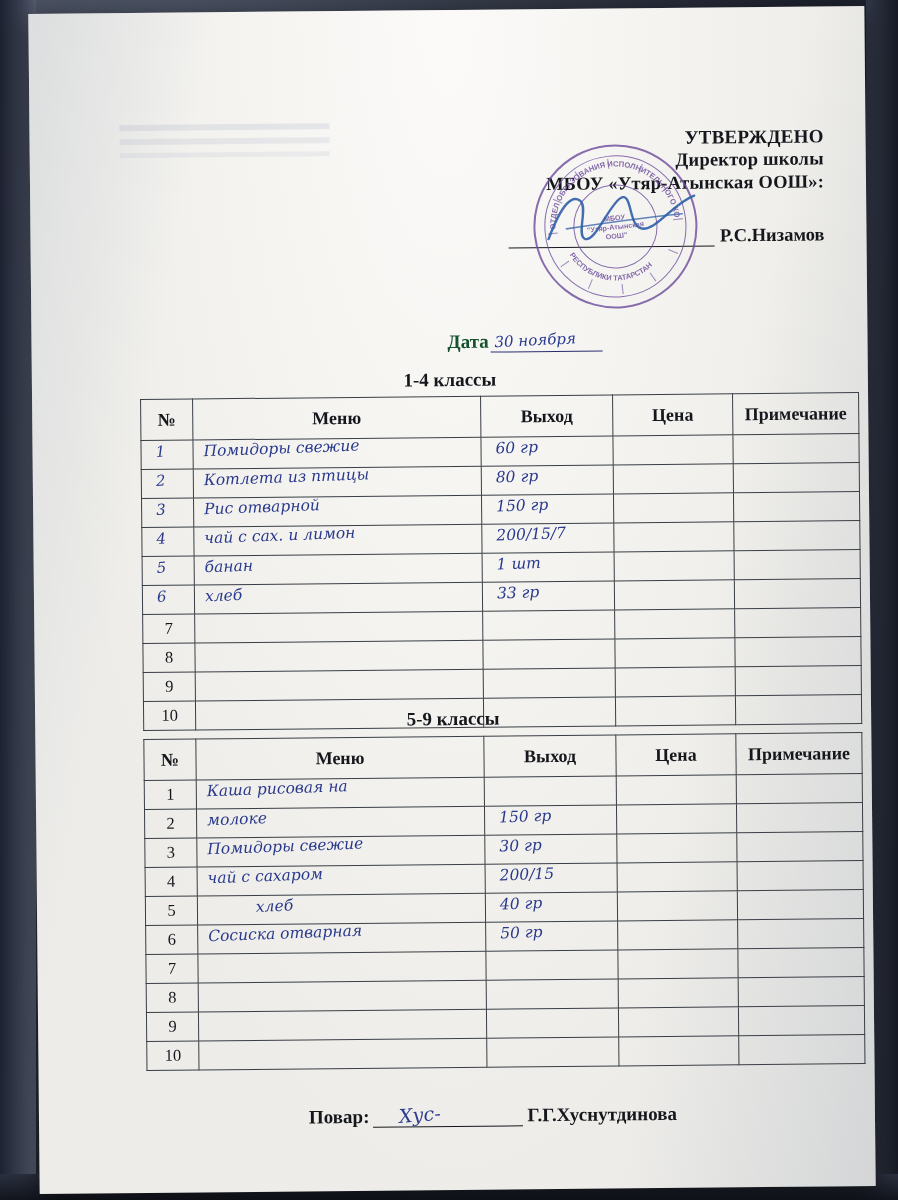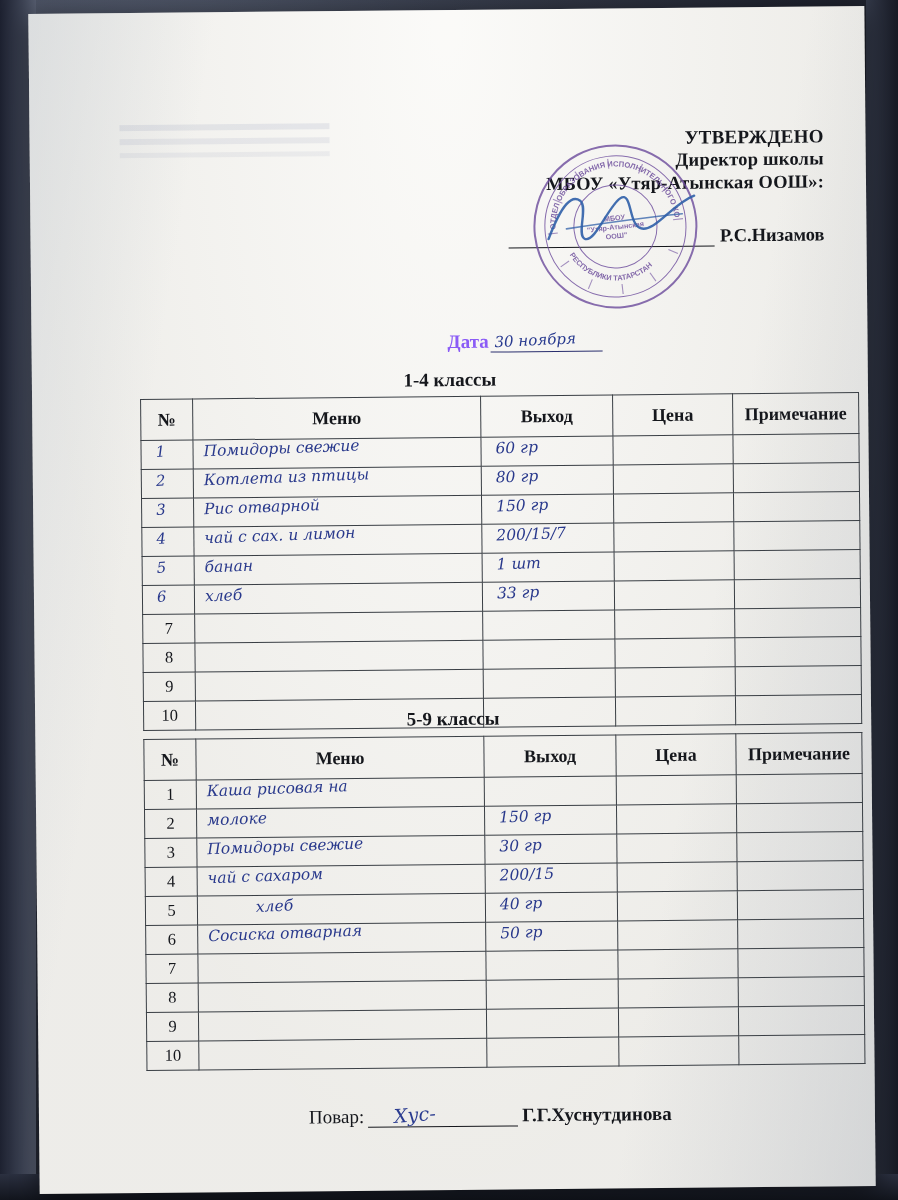--- a/index.html
+++ b/index.html
@@ -144,21 +144,21 @@
 
   
   .date-row {
     position: absolute;
     left: 416px;
     top: 320px;
     display: flex;
     align-items: flex-end;
     gap: 2px;
   }
-  .date-label { font-weight: bold; font-size: 19px; color:#8b5cf6; }
+  .date-label { font-weight: bold; font-size: 19px; color:#14532d; }
   .date-value-wrap{
     position: relative;
     width: 112px;
     border-bottom: 1.6px solid #2a2f6e;
     height: 22px;
   }
   .handwrite {
     font-family: "DejaVu Serif", serif;
     font-style: italic;
     color: #283a8f;
@@ -245,21 +245,21 @@
 
   
   .footer-row {
     position: absolute;
     left: 270px;
     top: 1094px;
     display: flex;
     align-items: flex-end;
     gap: 4px;
   }
-  .footer-label { font-weight: normal; font-size: 19px; color:#15171c; }
+  .footer-label { font-weight: bold; font-size: 19px; color:#15171c; }
   .footer-sign {
     position: relative;
     width: 150px;
     height: 22px;
     border-bottom: 1.6px solid #15171c;
   }
   .footer-sign .hw {
     position: absolute;
     left: 26px;
     bottom: 1px;

